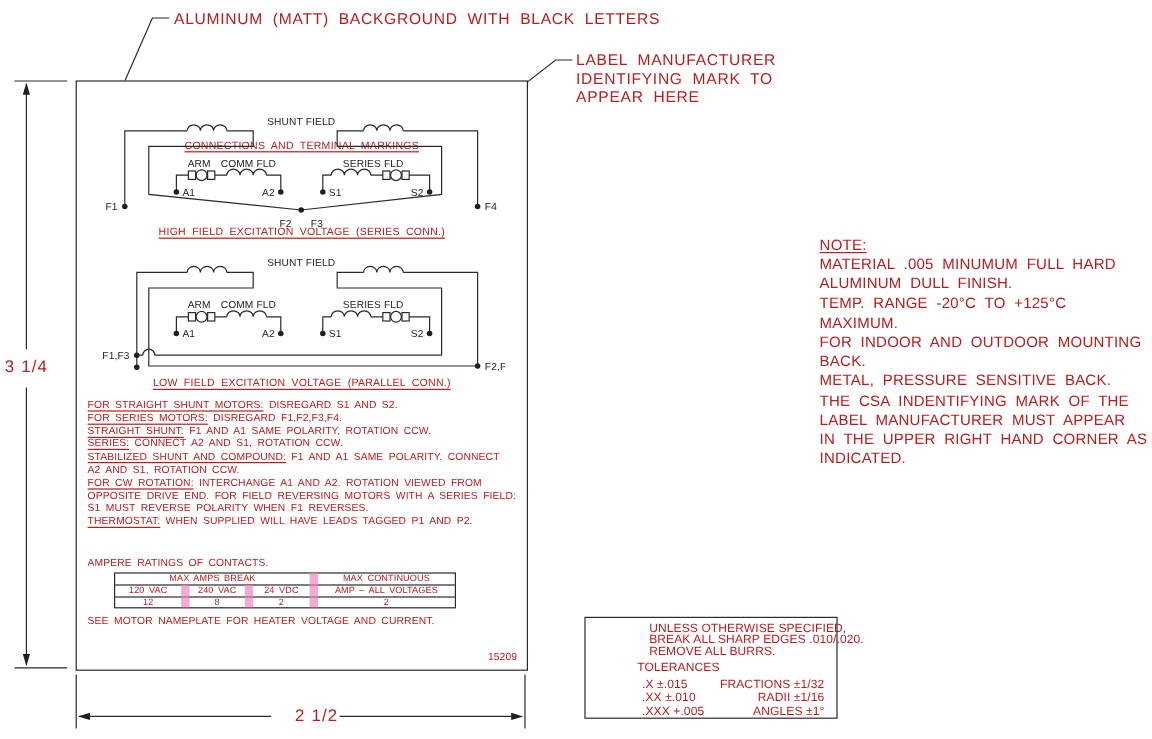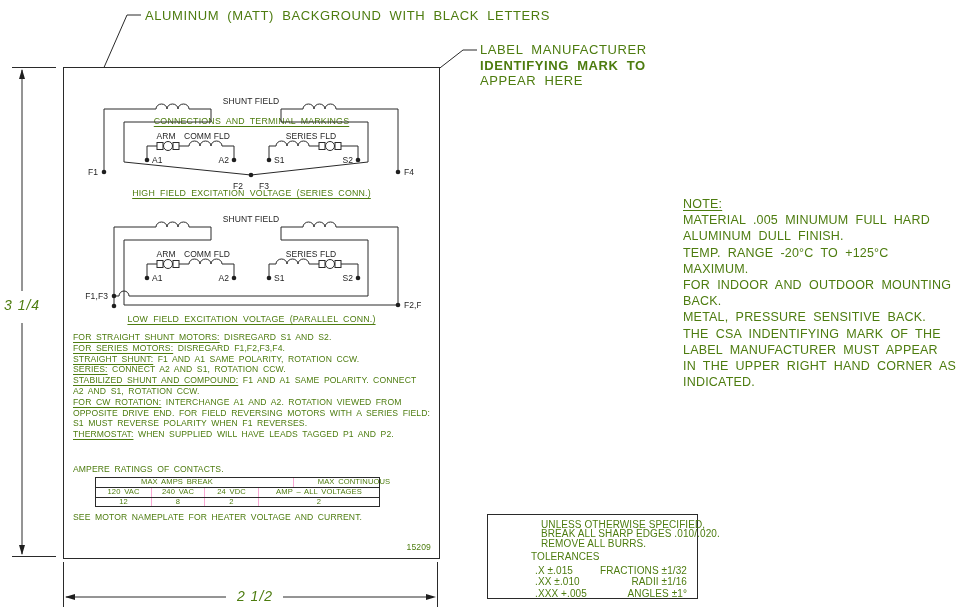--- a/index.html
+++ b/index.html
@@ -1,38 +1,38 @@
 <!DOCTYPE html>
 <html><head>
 <meta charset="utf-8">
 <style>
   html,body{margin:0;padding:0;background:#ffffff;}
   #page{position:relative;width:960px;height:616px;background:#ffffff;overflow:hidden;
-        font-family:"Liberation Sans",sans-serif;color:#4d7c0f;}
+        font-family:"Liberation Sans",sans-serif;color:#b91c1c;}
   .abs{position:absolute;}
   .u{text-decoration:underline;text-underline-offset:2px;}
   .ann{font-size:13px;letter-spacing:.6px;word-spacing:4px;white-space:nowrap;}
   .note-line{font-size:12.5px;line-height:16.2px;letter-spacing:.2px;word-spacing:3.5px;white-space:nowrap;}
-  .dim-text{font-size:14px;letter-spacing:1px;white-space:nowrap;font-style:italic;}
+  .dim-text{font-size:14px;letter-spacing:1px;white-space:nowrap;}
   
   #label-box{position:absolute;left:63px;top:67px;width:375px;height:490px;border:1px solid #2a2a2a;background:#fff;}
   .lbl-line{font-size:8.6px;line-height:10.8px;letter-spacing:.1px;word-spacing:2px;white-space:nowrap;}
   .lbl-center{position:absolute;left:0;width:100%;text-align:center;font-size:8.8px;letter-spacing:.2px;word-spacing:2.5px;white-space:nowrap;}
   svg text{font-family:"Liberation Sans",sans-serif;font-size:8.5px;fill:#1f1f1f;letter-spacing:.1px;}
   svg .wire{stroke:#2a2a2a;stroke-width:1;fill:none;}
   svg .dot{fill:#1f1f1f;stroke:none;}
   svg .sym{stroke:#2a2a2a;stroke-width:1;fill:#ffffff;}
   svg .arrow{fill:#1f1f1f;stroke:none;}
   
   .amp-table{position:absolute;left:31px;top:409px;width:285px;border:1px solid #2a2a2a;box-sizing:border-box;}
   .amp-tr{display:grid;height:9.4px;border-top:1px solid #2a2a2a;box-sizing:border-box;}
-  .amp-tr:first-child{border-top:none;gap:35px;}
+  .amp-tr:first-child{border-top:none;}
   .amp-tr.grp{grid-template-columns:162px 121px;}
   .amp-tr.cols{grid-template-columns:55px 53px 54px 121px;}
-  .amp-td{font-size:7.6px;line-height:8.6px;text-align:center;border-left:1px solid #f9a8d4;
+  .amp-td{font-size:7.6px;line-height:8.6px;text-align:center;border-left:7px solid #f9a8d4;
           overflow:hidden;white-space:nowrap;box-sizing:border-box;letter-spacing:.1px;word-spacing:1.5px;}
   .amp-td:first-child{border-left:none;}
   
   #tol-box{position:absolute;left:487px;top:514px;width:211px;height:85px;border:1px solid #2a2a2a;box-sizing:border-box;}
   .tol-line{font-size:10px;line-height:9.4px;font-weight:400;letter-spacing:.1px;white-space:nowrap;padding-left:43px;}
   .overlay{pointer-events:none;}
 </style>
 </head>
 <body>
 
@@ -66,26 +66,26 @@
       <line class="wire" x1="283" y1="597" x2="433" y2="597"></line>
       <polygon class="arrow" points="65,597 75,594 75,600"></polygon>
       <polygon class="arrow" points="436,597 426,594 426,600"></polygon>
     </g>
   </svg>
 
   <div class="abs ann" style="left:145px;top:8px;">ALUMINUM (MATT) BACKGROUND WITH BLACK LETTERS</div>
 
   <div class="abs" style="left:480px;top:42px;">
     <div class="ann" style="line-height:15.5px;">LABEL MANUFACTURER</div>
-    <div class="ann" style="line-height:15.5px;font-weight:bold;">IDENTIFYING MARK TO</div>
+    <div class="ann" style="line-height:15.5px;">IDENTIFYING MARK TO</div>
     <div class="ann" style="line-height:15.5px;">APPEAR HERE</div>
   </div>
 
   <div class="abs dim-text" style="left:2px;top:297px;background:#fff;padding:0 2px;">3 1/4</div>
-  <div class="abs dim-text" style="left:228px;top:588px;width:54px;text-align:center;background:#fff;">2 1/2</div>
+  <div class="abs dim-text" style="left:228px;top:588px;width:54px;text-align:right;background:#fff;">2 1/2</div>
 
   <div id="label-box">
 
     <div class="lbl-center u" style="top:6px;margin-top:42px;">CONNECTIONS AND TERMINAL MARKINGS</div>
 
     <svg class="abs" style="left:7px;top:26px;" width="350" height="98" viewBox="0 0 350 98">
       <text x="180" y="10" text-anchor="middle">SHUNT FIELD</text>
       <g>
         <polyline class="wire" points="33,78 33,15 85,15"></polyline>
         <path class="wire" d="M85 15 a5.5 5 0 0 1 11 0 a5.5 5 0 0 1 11 0 a5.5 5 0 0 1 11 0"></path>

